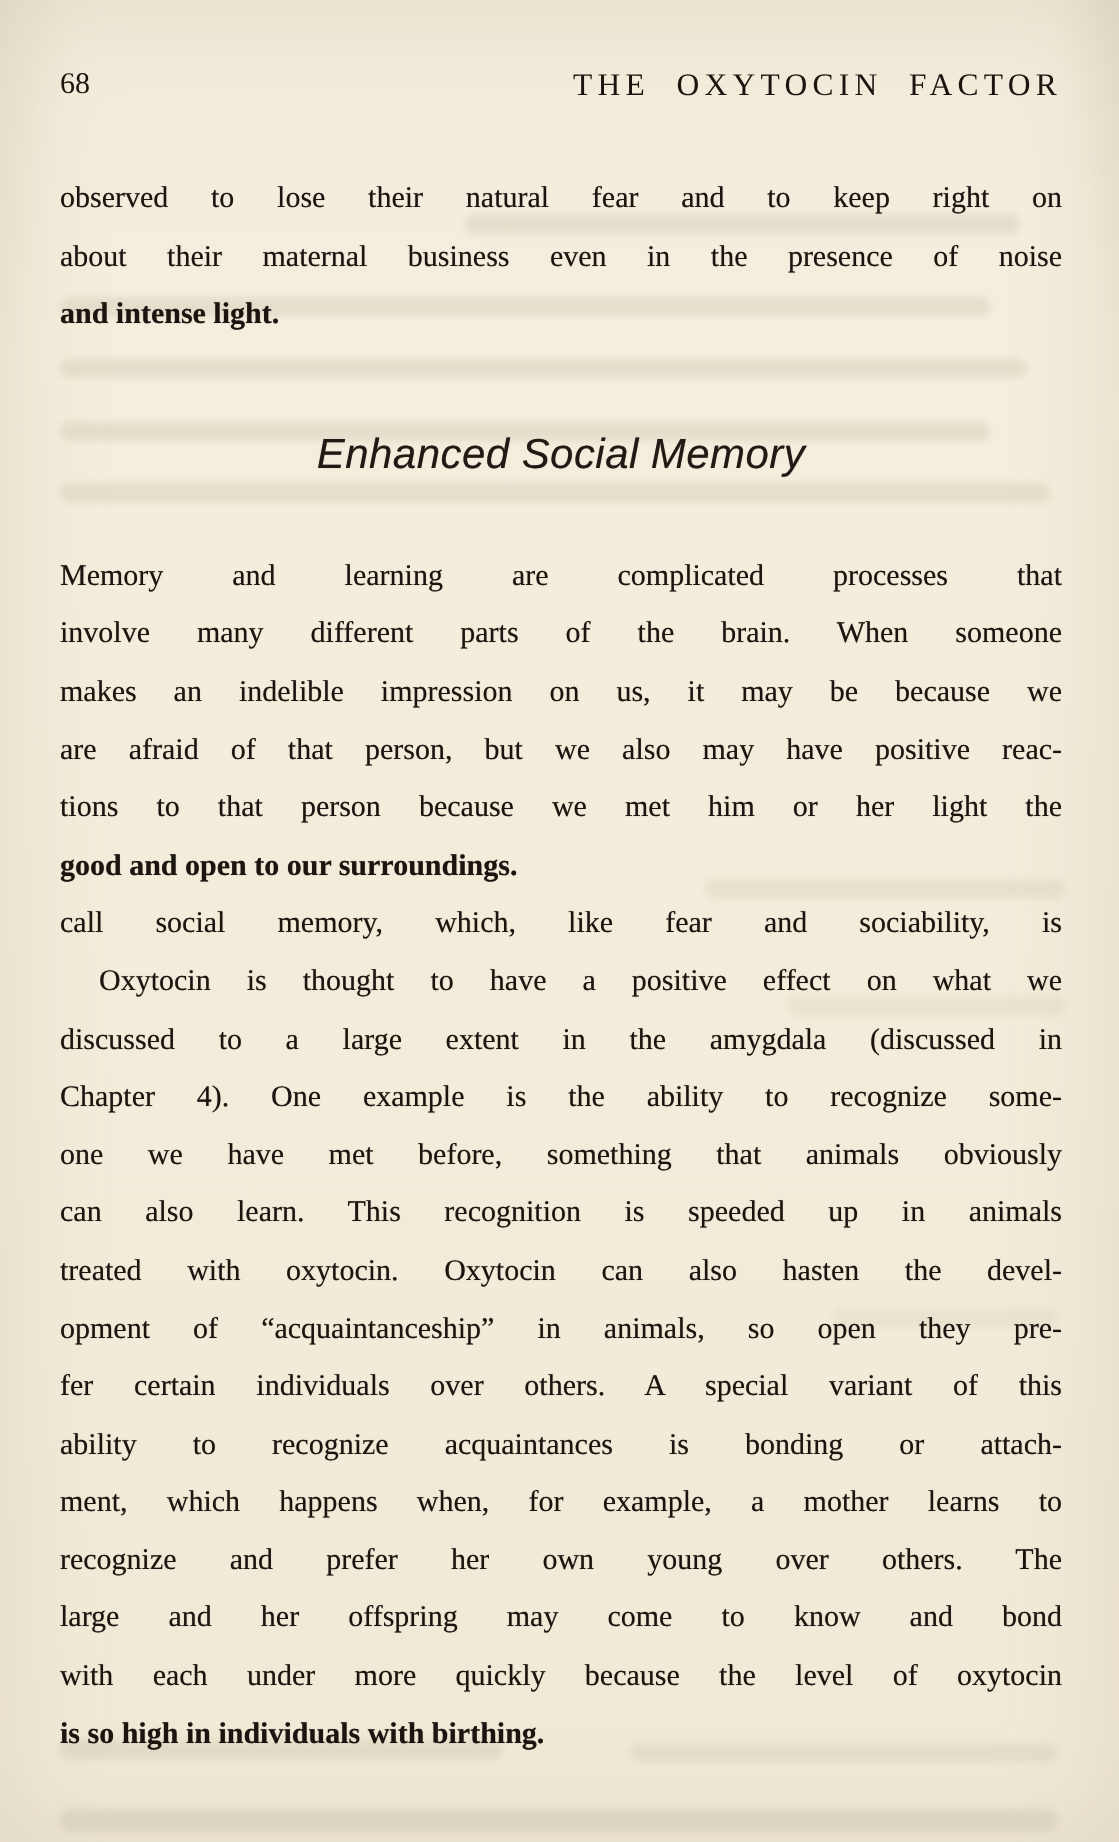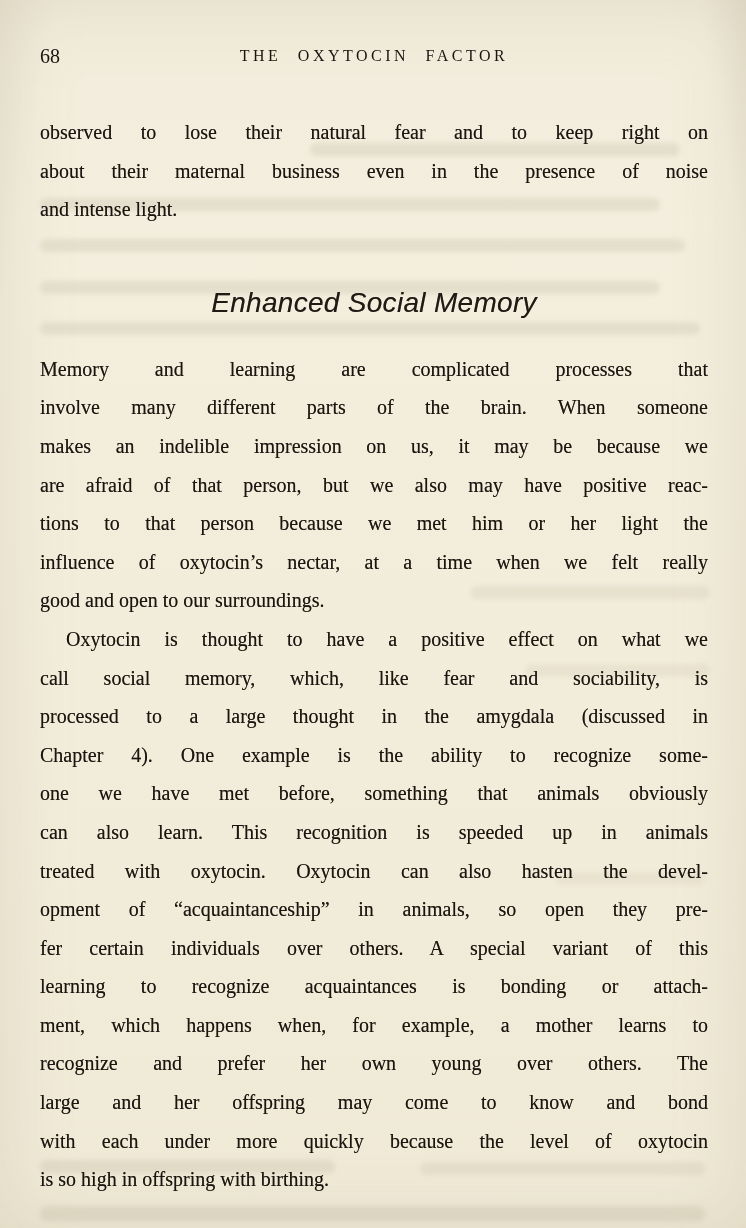--- a/index.html
+++ b/index.html
@@ -23,44 +23,44 @@
 
   
   .pagehead {
     position: absolute; top: 44px; left: 40px; right: 38px; height: 24px;
   }
   .page-number {
     position: absolute; left: 0; top: 0;
     font-size: 20px; line-height: 24px;
   }
   .running-head {
-    display: block; text-align: center;
-    font-size: 16px; line-height: 24px;
+    display: block; text-align: right;
+    font-size: 21px; line-height: 24px;
     letter-spacing: 3.5px; word-spacing: 9px;
     font-variant: normal;
   }
 
   
   .content {
     position: absolute; top: 113px; left: 40px; width: 668px;
     z-index: 2;
   }
   .para { margin: 0; padding: 0; }
   .ln {
     font-size: 20px;
     line-height: 38.6px;
     text-align: justify;
     text-align-last: justify;
     text-shadow: 0 0 0.5px rgba(27,21,16,0.55);
   }
-  .ln.last { text-align-last: left; }
+  .ln.last { text-align-last: left; font-weight: bold; }
   .ln.indent { text-indent: 26px; }
 
   .heading {
-    margin: 56px 0 29px 0;
+    margin: 56px 0 44px 0;
     text-align: center;
     font-family: "Liberation Sans", sans-serif;
     font-style: italic;
     font-weight: 400;
     font-size: 28px;
     line-height: 36px;
     letter-spacing: 0.3px;
     color: #201a14;
     text-shadow: 0 0 0.5px rgba(27,21,16,0.5);
   }
@@ -109,36 +109,35 @@
     </div>
 
     <h2 class="heading">Enhanced Social Memory</h2>
 
     <div class="para">
       <div class="ln">Memory and learning are complicated processes that</div>
       <div class="ln">involve many different parts of the brain. When someone</div>
       <div class="ln">makes an indelible impression on us, it may be because we</div>
       <div class="ln">are afraid of that person, but we also may have positive reac-</div>
       <div class="ln">tions to that person because we met him or her light the</div>
-      <div class="ln">influence of oxytocin’s nectar, at a time when we felt really</div>
       <div class="ln last">good and open to our surroundings.</div>
     </div>
 
     <div class="para">
+      <div class="ln">call social memory, which, like fear and sociability, is</div>
       <div class="ln indent">Oxytocin is thought to have a positive effect on what we</div>
-      <div class="ln">call social memory, which, like fear and sociability, is</div>
-      <div class="ln">processed to a large thought in the amygdala (discussed in</div>
+      <div class="ln">discussed to a large extent in the amygdala (discussed in</div>
       <div class="ln">Chapter 4). One example is the ability to recognize some-</div>
       <div class="ln">one we have met before, something that animals obviously</div>
       <div class="ln">can also learn. This recognition is speeded up in animals</div>
       <div class="ln">treated with oxytocin. Oxytocin can also hasten the devel-</div>
       <div class="ln">opment of “acquaintanceship” in animals, so open they pre-</div>
       <div class="ln">fer certain individuals over others. A special variant of this</div>
-      <div class="ln">learning to recognize acquaintances is bonding or attach-</div>
+      <div class="ln">ability to recognize acquaintances is bonding or attach-</div>
       <div class="ln">ment, which happens when, for example, a mother learns to</div>
       <div class="ln">recognize and prefer her own young over others. The</div>
       <div class="ln">large and her offspring may come to know and bond</div>
       <div class="ln">with each under more quickly because the level of oxytocin</div>
-      <div class="ln last">is so high in offspring with birthing.</div>
+      <div class="ln last">is so high in individuals with birthing.</div>
     </div>
 
   </div>
 </div>
 
 </body></html>

